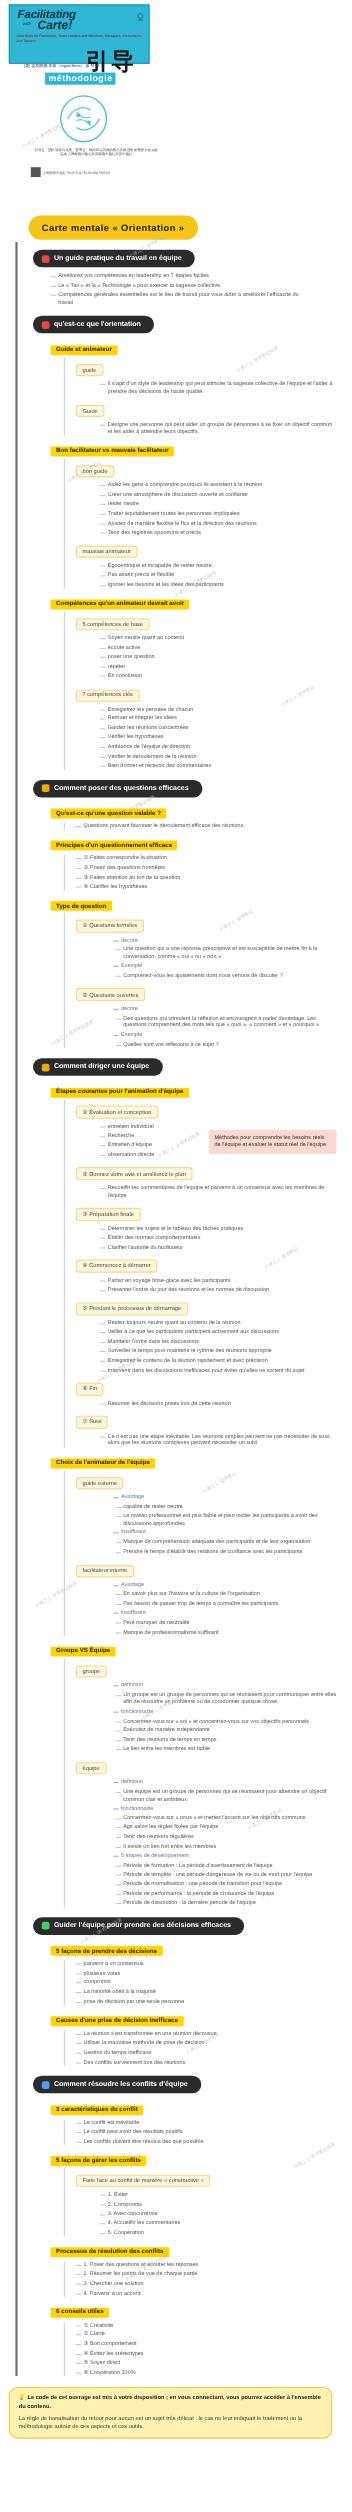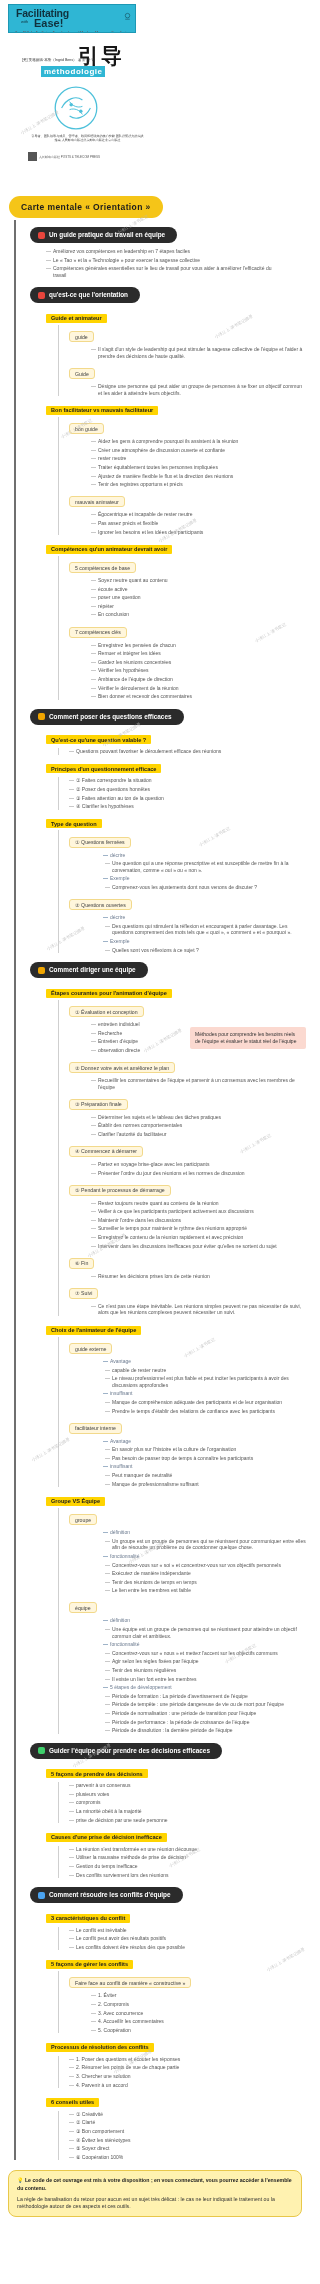--- a/index.html
+++ b/index.html
@@ -10,24 +10,25 @@
     font-family: "Liberation Sans", sans-serif;
     color: #2b2b2b;
     position: relative;
     overflow-x: hidden;
   }
   .page { width:310px; position:relative; padding-bottom:10px; }
 
   
   .cover-block { position:relative; width:310px; height:190px; }
   .book-cover {
-    position:absolute; left:8px; top:4px; width:128px; height:29px;
+    position:absolute; left:8px; top:4px; width:128px; height:54px;
     background:#2fb6d4;
     border:1px solid #1d98b4;
     overflow:hidden;
+    font-style:italic;
   }
   .bc-title {
     position:absolute; left:7px; top:3px;
     font-size:10.5px; font-weight:bold; color:#10313d;
     letter-spacing:-0.2px; line-height:10px;
   }
   .bc-with { position:absolute; left:12px; top:14px; font-size:4px; color:#10313d; }
   .bc-ease { position:absolute; left:25px; top:12px; font-size:11px; font-weight:bold; color:#10313d; }
   .bc-sub {
     position:absolute; left:6px; top:26px; width:115px;
@@ -71,21 +72,21 @@
   .map { position:relative; padding:0 0 0 0; }
 
   .topic-root {
     position:relative; margin:6px 0 2px 6px;
     display:inline-block;
     background:#F5C518; color:#1c1c1c;
     font-size:8.5px; font-weight:bold;
     padding:6px 12px; border-radius:12px;
     letter-spacing:.4px;
   }
-  .root-wrap { padding-left:3px; }
+  .root-wrap { padding-left:20px; }
 
   .sec {
     position:relative; margin-left:14px;
     border-left:2px solid #6f6f6f;
     padding-left:0;
   }
 
   .h1node {
     position:relative; margin:7px 0 3px 14px;
     display:inline-flex; align-items:center; gap:4px;
@@ -168,21 +169,21 @@
   <div class="cover-block">
     <div class="book-cover">
       <div class="bc-mark">
         <svg viewBox="0 0 20 20" width="9" height="9">
             <circle cx="10" cy="8" r="5" fill="none" stroke="#0d2c36" stroke-width="1.4"></circle>
             <path d="M5 16h10" stroke="#0d2c36" stroke-width="1.4"></path>
           </svg>
       </div>
       <div class="bc-title">Facilitating</div>
       <div class="bc-with">with</div>
-      <div class="bc-ease">Ease!</div>
+      <div class="bc-ease">Carte!</div>
       <div class="bc-sub">Core Skills for Facilitators, Team Leaders and Members, Managers, Consultants, and Trainers</div>
     </div>
 
     <div class="cn-title">引导</div>
     <div class="cn-authors">[美] 英格丽德·本斯（Ingrid Bens） 著    舒 丹 译</div>
     <div class="cn-band">méthodologie</div>
 
     <div class="pub-logo">
       <svg viewBox="0 0 60 60" width="48" height="48">
         <circle cx="30" cy="30" r="26" fill="none" stroke="#2fb6d4" stroke-width="1.6"></circle>

